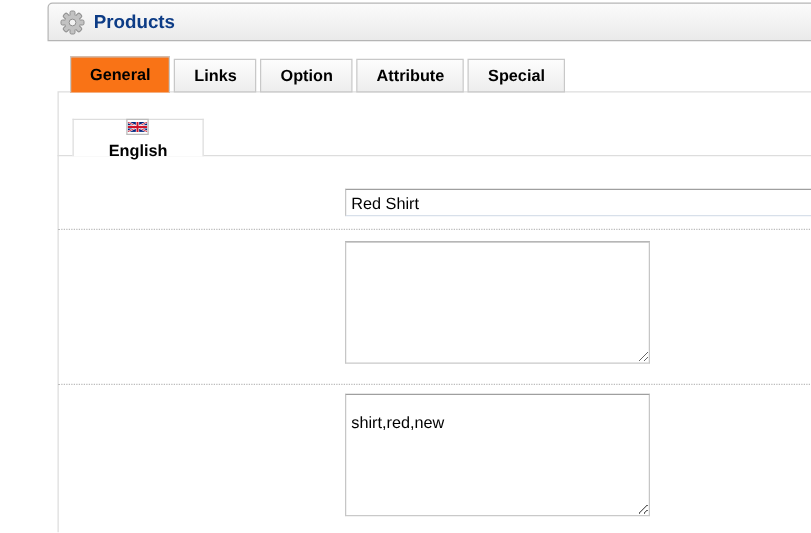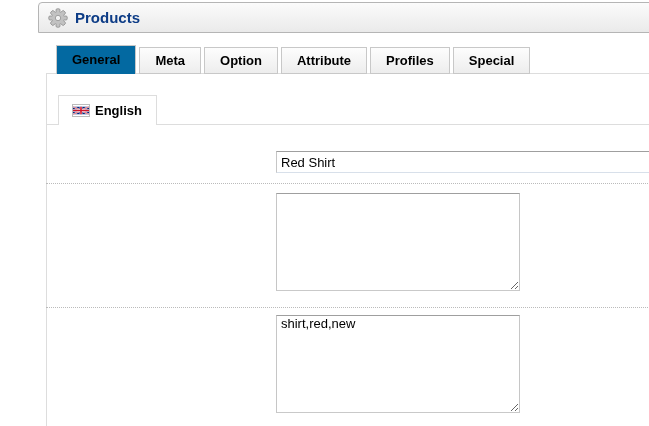--- a/index.html
+++ b/index.html
@@ -55,21 +55,21 @@
     background: linear-gradient(#fdfdfd, #ededed);
     font-weight: bold;
     font-size: 13px;
     color: #000;
     cursor: pointer;
   }
   .htab.active {
     height: 29px;
     line-height: 27px;
     border-bottom: none;
-    background: #0369a1;
+    background: #f97316;
   }
 
   
   .content-box {
     position: absolute;
     left: 10px; top: 73px;
     width: 650px; height: 365px;
     box-sizing: border-box;
     border: 1px solid #ddd;
     background: #fff;
@@ -88,26 +88,27 @@
     position: absolute;
     left: 22px; top: 95px;
     height: 30px;
     box-sizing: border-box;
     border: 1px solid #ddd;
     border-bottom: none;
     background: #fff;
     display: flex;
     align-items: center;
     gap: 6px;
-    padding: 0 14px;
+    padding: 0 28px;
     font-weight: bold;
     font-size: 13px;
     color: #000;
     z-index: 3;
     cursor: pointer;
+    flex-direction: column;
   }
   .flag { display: block; width: 16px; height: 11px; outline: 1px solid #bbb; }
 
   
   .field-label {
     position: absolute;
     left: 20px;
     font-size: 13px;
     color: #222;
     z-index: 2;
@@ -137,21 +138,21 @@
     z-index: 2;
     outline: none;
   }
   .meta-textarea {
     position: absolute;
     left: 240px;
     width: 244px; height: 98px;
     box-sizing: border-box;
     border: 1px solid;
     border-color: #9f9f9f #c6c6c6 #c9c9c9;
-    padding: 0 4px;
+    padding: 14px 4px;
     font-family: "Liberation Sans", sans-serif;
     font-size: 13px;
     color: #000;
     background: #fff;
     resize: both;
     z-index: 2;
     outline: none;
   }
   #ta-description { top: 193px; }
   #ta-keywords    { top: 315px; }
@@ -177,24 +178,23 @@
           <circle r="6" stroke="none"></circle>
         </g>
         <circle r="2.7" fill="#f2f2f2" stroke="#8f8f8f" stroke-width="0.8"></circle>
       </svg>
     </span>
     <h1>Products</h1>
   </div>
 
   <div class="htabs">
     <div class="htab active">General</div>
-    <div class="htab">Meta</div>
+    <div class="htab">Links</div>
     <div class="htab">Option</div>
     <div class="htab">Attribute</div>
-    <div class="htab">Profiles</div>
     <div class="htab">Special</div>
   </div>
 
   <div class="content-box"></div>
 
   <div class="lang-line"></div>
   <div class="lang-tab">
     <span>
       <svg class="flag" width="16" height="11" viewBox="0 0 60 30">
         <defs>

